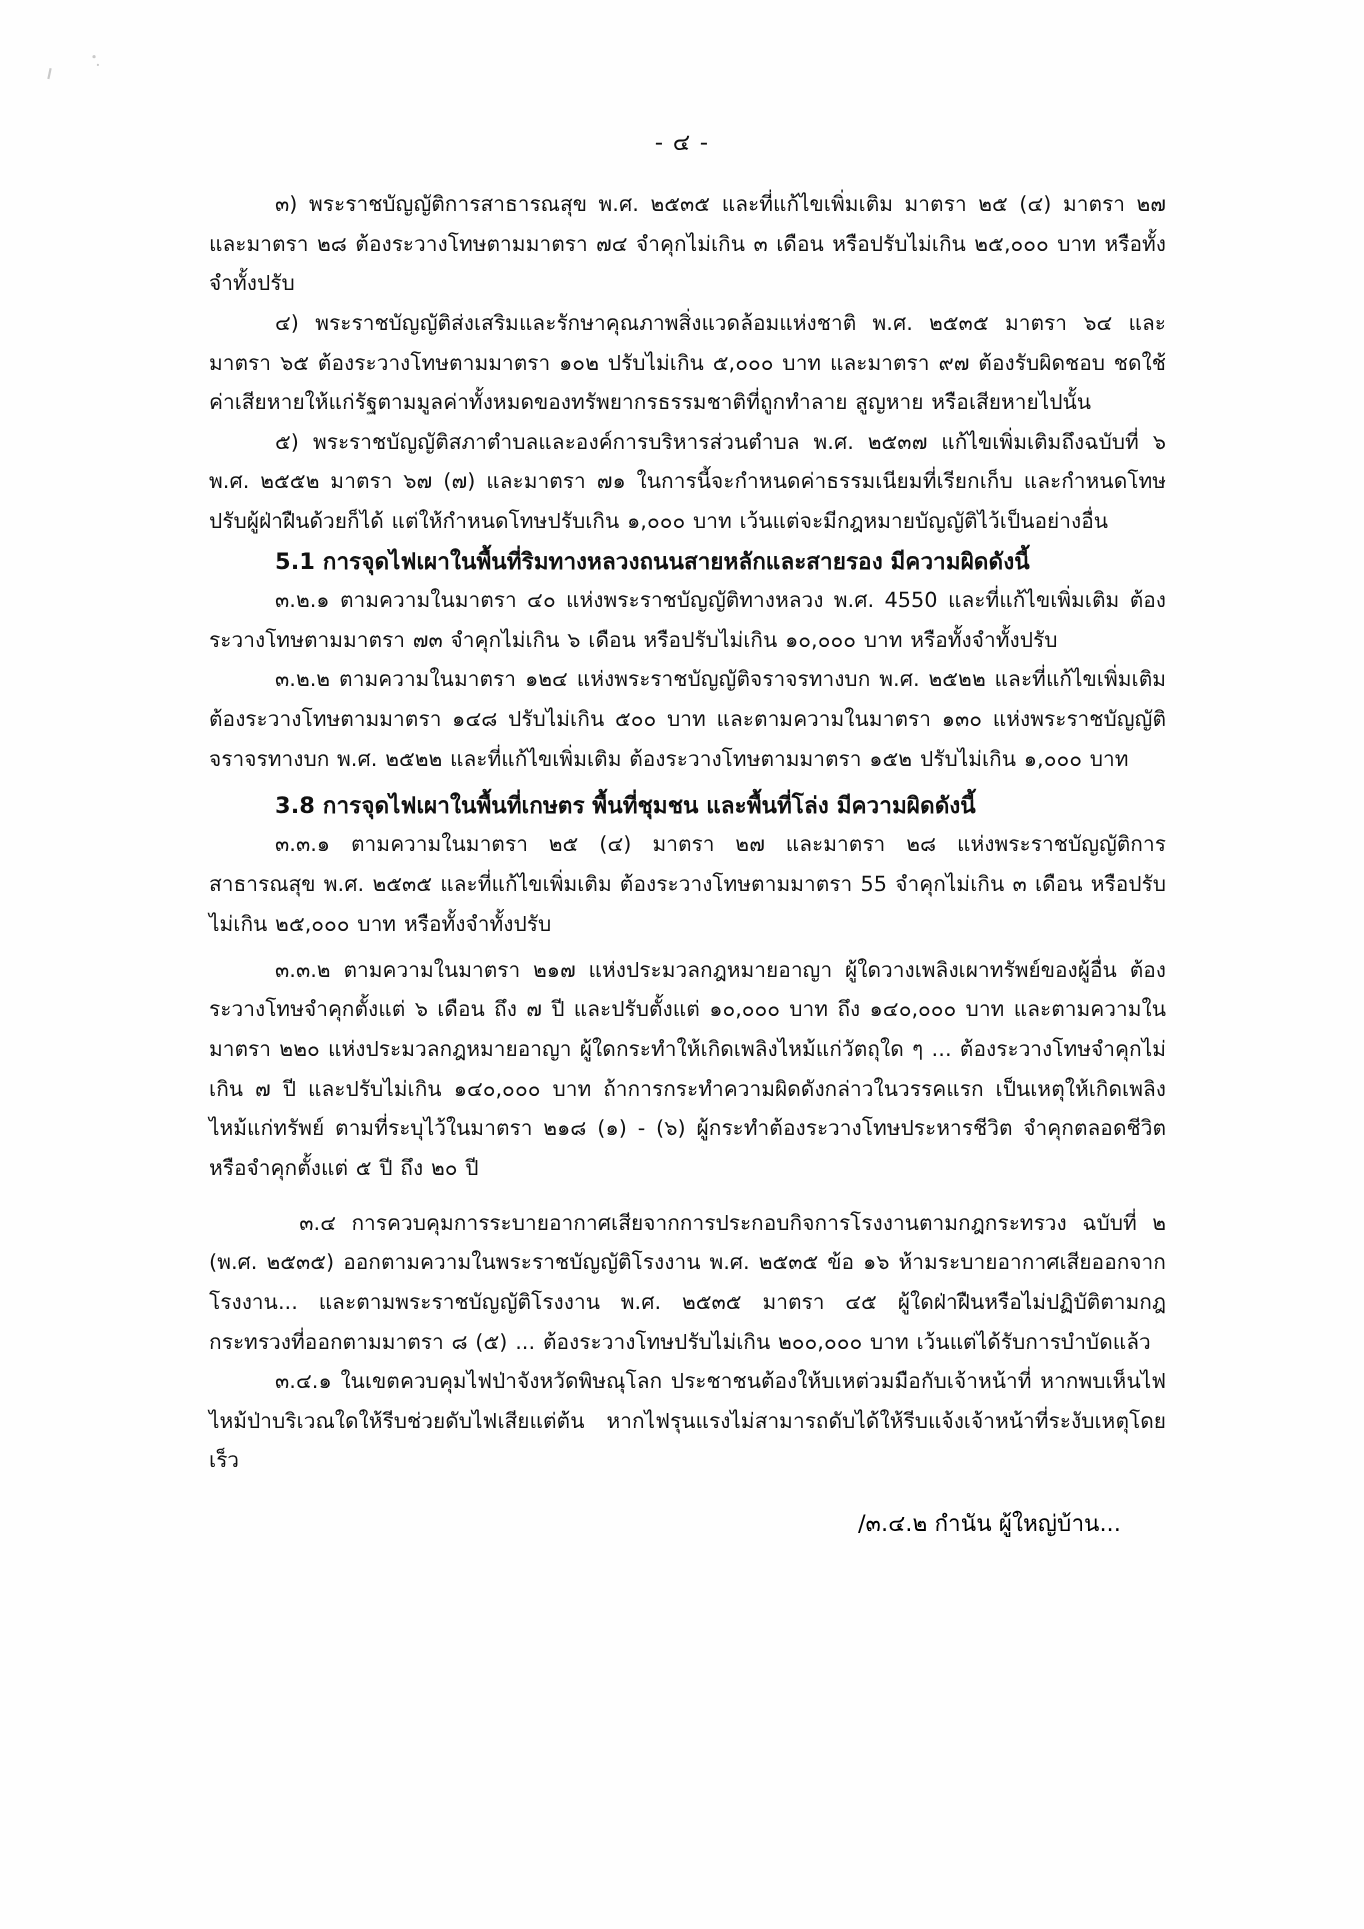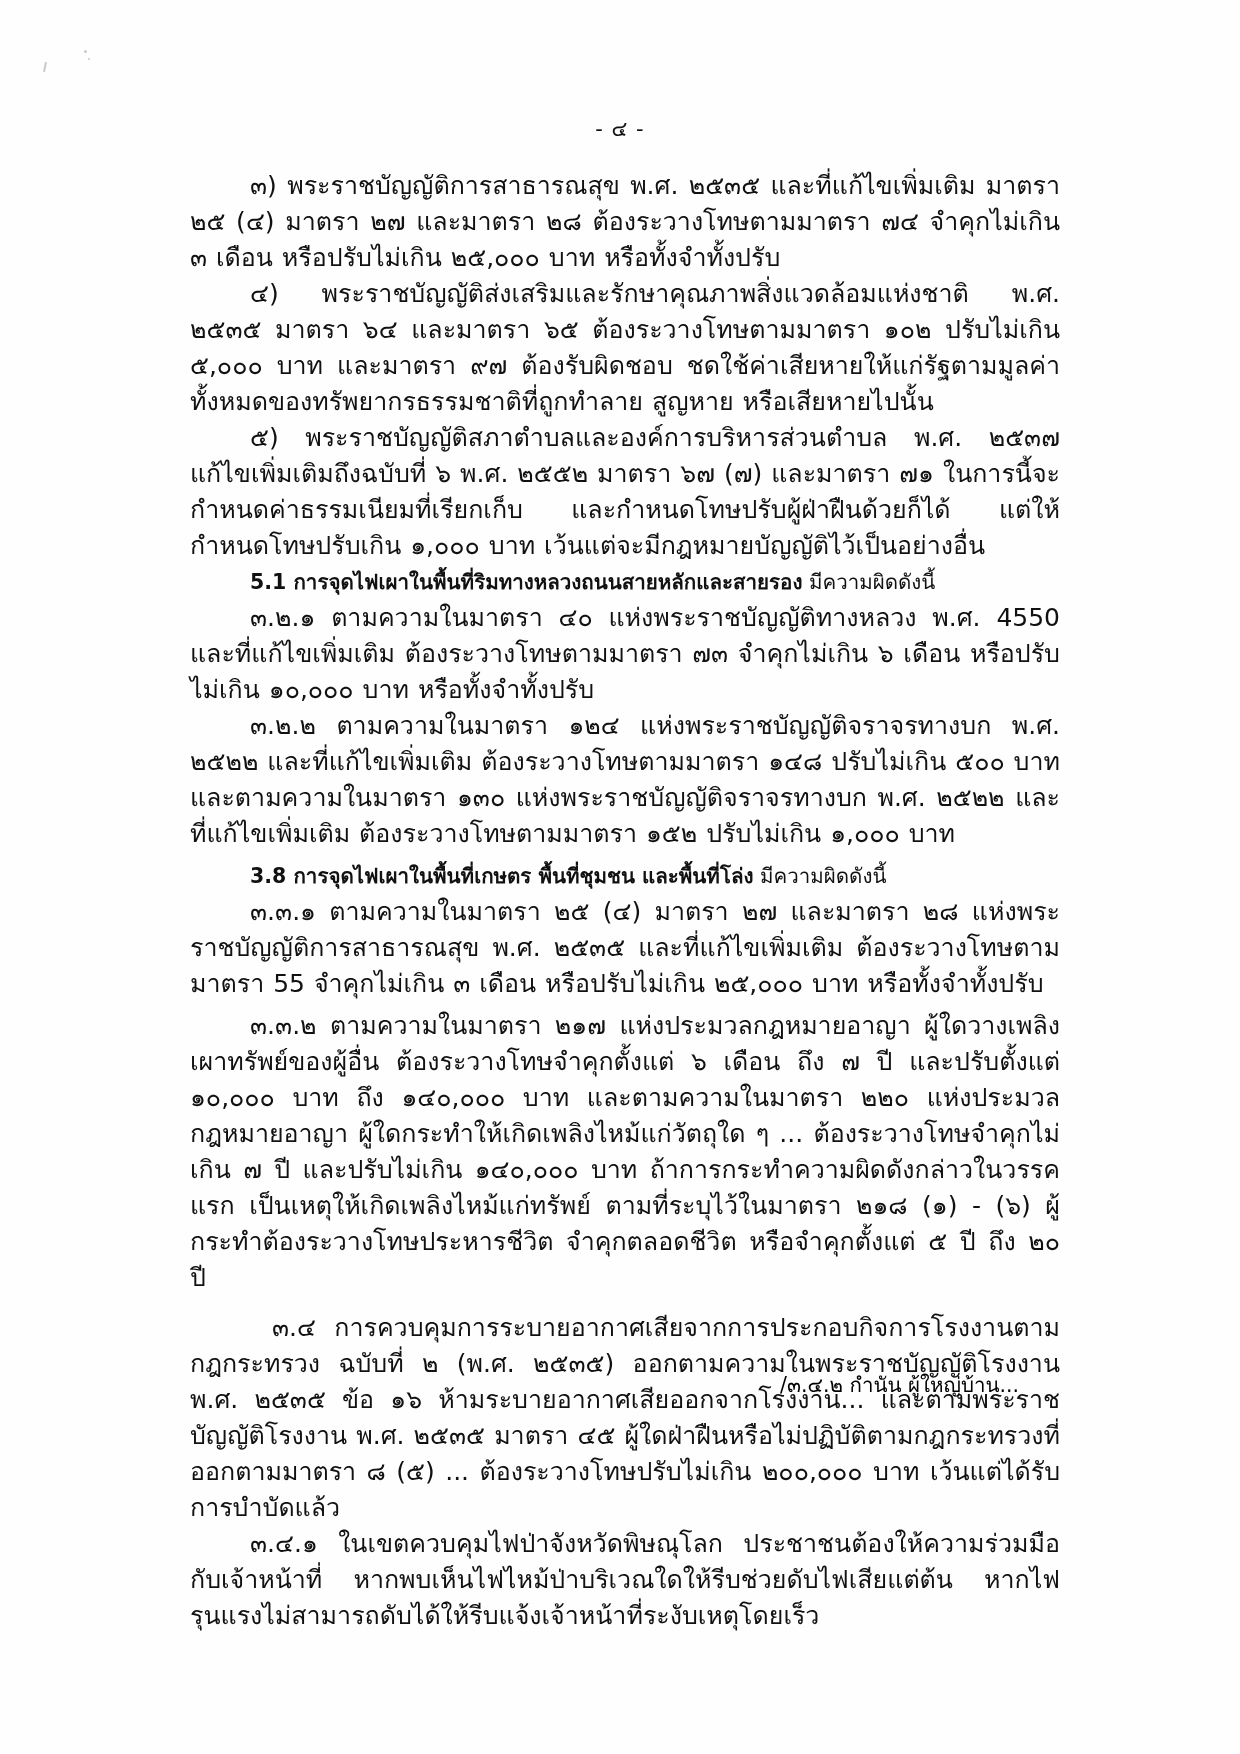--- a/index.html
+++ b/index.html
@@ -33,21 +33,21 @@
     letter-spacing: 1px;
     color: #101010;
   }
   .content {
     position: absolute;
     left: 190px;
     top: 168px;
     width: 870px;
   }
   .para {
-    font-size: 25px;
+    font-size: 19px;
     line-height: 36px;
     color: #111111;
     margin: 0 0 0 0;
     text-align: justify;
     text-justify: inter-word;
     word-spacing: 1px;
   }
   .indent {
     text-indent: 60px;
   }
@@ -56,21 +56,21 @@
   }
   .heading {
     font-size: 20.5px;
     line-height: 36px;
     font-weight: bold;
     color: #111111;
     text-indent: 60px;
     margin: 0;
   }
   .heading .normal {
-    font-weight: normal;
+    font-weight: bold;
   }
   .gap-sm { height: 6px; }
   .gap-md { height: 14px; }
   .bold { font-weight: normal; }
   .footer-note {
     position: absolute;
     left: 780px;
     top: 1368px;
     font-size: 20.5px;
     color: #000000;
@@ -112,19 +112,19 @@
     <p class="para indent">๓.๓.๑ ตามความในมาตรา ๒๕ (๔) มาตรา ๒๗ และมาตรา ๒๘ แห่งพระราชบัญญัติการสาธารณสุข พ.ศ. ๒๕๓๕ และที่แก้ไขเพิ่มเติม ต้องระวางโทษตามมาตรา 55 จำคุกไม่เกิน ๓ เดือน หรือปรับไม่เกิน ๒๕,๐๐๐ บาท หรือทั้งจำทั้งปรับ</p>
 
     <div class="gap-sm"></div>
 
     <p class="para indent">๓.๓.๒ ตามความในมาตรา ๒๑๗ แห่งประมวลกฎหมายอาญา ผู้ใดวางเพลิงเผาทรัพย์ของผู้อื่น ต้องระวางโทษจำคุกตั้งแต่ ๖ เดือน ถึง ๗ ปี และปรับตั้งแต่ ๑๐,๐๐๐ บาท ถึง ๑๔๐,๐๐๐ บาท และตามความในมาตรา ๒๒๐ แห่งประมวลกฎหมายอาญา ผู้ใดกระทำให้เกิดเพลิงไหม้แก่วัตถุใด ๆ ... ต้องระวางโทษจำคุกไม่เกิน ๗ ปี และปรับไม่เกิน ๑๔๐,๐๐๐ บาท ถ้าการกระทำความผิดดังกล่าวในวรรคแรก เป็นเหตุให้เกิดเพลิงไหม้แก่ทรัพย์ ตามที่ระบุไว้ในมาตรา ๒๑๘ (๑) - (๖) ผู้กระทำต้องระวางโทษประหารชีวิต จำคุกตลอดชีวิต หรือจำคุกตั้งแต่ ๕ ปี ถึง ๒๐ ปี</p>
 
     <div class="gap-md"></div>
 
     <p class="para indent-big"><span class="bold">๓.๔ การควบคุมการระบายอากาศเสียจากการประกอบกิจการโรงงานตามกฎกระทรวง ฉบับที่ ๒ (พ.ศ. ๒๕๓๕)</span><span> ออกตามความใน</span><span class="bold">พระราชบัญญัติโรงงาน พ.ศ. ๒๕๓๕ ข้อ ๑๖</span><span> ห้ามระบายอากาศเสียออกจากโรงงาน... </span><span class="bold">และตามพระราชบัญญัติโรงงาน พ.ศ. ๒๕๓๕ มาตรา ๔๕</span><span> ผู้ใดฝ่าฝืนหรือไม่ปฏิบัติตาม</span><span class="bold">กฎกระทรวงที่ออกตามมาตรา ๘ (๕)</span><span> ... ต้องระวางโทษปรับไม่เกิน ๒๐๐,๐๐๐ บาท เว้นแต่ได้รับการบำบัดแล้ว</span></p>
 
-    <p class="para indent">๓.๔.๑ ในเขตควบคุมไฟป่าจังหวัดพิษณุโลก ประชาชนต้องให้ความร่วมมือกับเจ้าหน้าที่ หากพบเห็นไฟไหม้ป่าบริเวณใดให้รีบช่วยดับไฟเสียแต่ต้น หากไฟรุนแรงไม่สามารถดับได้ให้รีบแจ้งเจ้าหน้าที่ระงับเหตุโดยเร็ว</p>
+    <p class="para indent">๓.๔.๑ ในเขตควบคุมไฟป่าจังหวัดพิษณุโลก ประชาชนต้องให้บเหต่วมมือกับเจ้าหน้าที่ หากพบเห็นไฟไหม้ป่าบริเวณใดให้รีบช่วยดับไฟเสียแต่ต้น หากไฟรุนแรงไม่สามารถดับได้ให้รีบแจ้งเจ้าหน้าที่ระงับเหตุโดยเร็ว</p>
 
   </div>
 
   <div class="footer-note">/๓.๔.๒ กำนัน ผู้ใหญ่บ้าน...</div>
 
 </div>
 
 </body></html>

